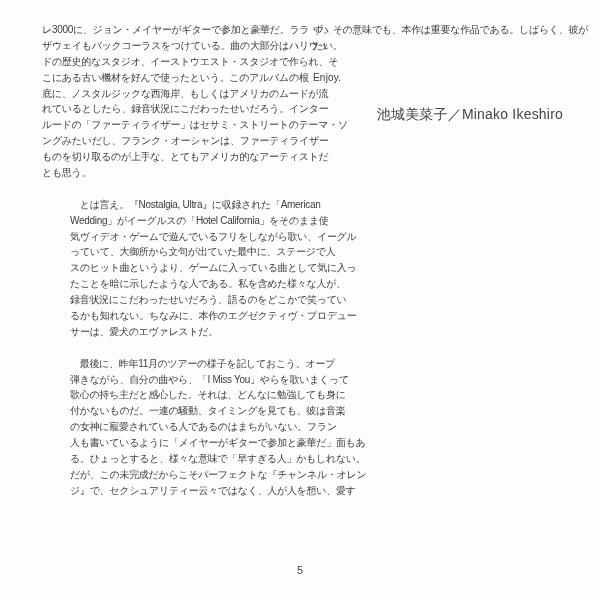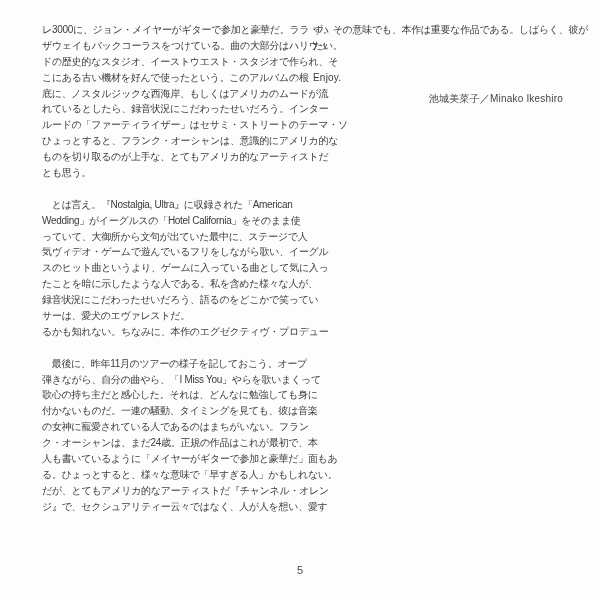--- a/index.html
+++ b/index.html
@@ -30,31 +30,32 @@
   }
   .line {
     font-size: 10px;
     line-height: 15.9px;
     height: 15.9px;
     white-space: nowrap;
     letter-spacing: -0.3px;
   }
   .para + .para {
     margin-top: 15.9px;
+    margin-left: 28px;
   }
   .enjoy-line {
     margin-top: 15.9px;
     font-size: 10px;
     line-height: 15.9px;
     letter-spacing: 0.2px;
   }
   .credit-line {
-    margin-top: 5px;
+    margin-top: 21px;
     text-align: right;
-    font-size: 10px;
+    font-size: 14px;
     line-height: 15.9px;
     letter-spacing: 0.2px;
     color: #444444;
   }
   .page-number {
     position: absolute;
     top: 563px;
     left: 0;
     right: 0;
     text-align: center;
@@ -70,45 +71,44 @@
 
   <div class="col col-left">
     <div class="para">
         <div class="line">レ3000に、ジョン・メイヤーがギターで参加と豪華だ。ララ・ハ</div>
         <div class="line">ザウェイもバックコーラスをつけている。曲の大部分はハリウッ</div>
         <div class="line">ドの歴史的なスタジオ、イーストウエスト・スタジオで作られ、そ</div>
         <div class="line">こにある古い機材を好んで使ったという。このアルバムの根</div>
         <div class="line">底に、ノスタルジックな西海岸、もしくはアメリカのムードが流</div>
         <div class="line">れているとしたら、録音状況にこだわったせいだろう。インター</div>
         <div class="line">ルードの「ファーティライザー」はセサミ・ストリートのテーマ・ソ</div>
-        <div class="line">ひょっとすると、フランク・オーシャンは、意識的にアメリカ的な</div>
+        <div class="line">ングみたいだし、フランク・オーシャンは、ファーティライザー</div>
         <div class="line">ものを切り取るのが上手な、とてもアメリカ的なアーティストだ</div>
         <div class="line">とも思う。</div>
       </div>
     <div class="para">
         <div class="line">　とは言え。『Nostalgia, Ultra』に収録された「American</div>
         <div class="line">Wedding」がイーグルスの「Hotel California」をそのまま使</div>
+        <div class="line">気ヴィデオ・ゲームで遊んでいるフリをしながら歌い、イーグル</div>
         <div class="line">っていて、大御所から文句が出ていた最中に、ステージで人</div>
-        <div class="line">気ヴィデオ・ゲームで遊んでいるフリをしながら歌い、イーグル</div>
         <div class="line">スのヒット曲というより、ゲームに入っている曲として気に入っ</div>
         <div class="line">たことを暗に示したような人である。私を含めた様々な人が、</div>
         <div class="line">録音状況にこだわったせいだろう、語るのをどこかで笑ってい</div>
+        <div class="line">るかも知れない。ちなみに、本作のエグゼクティヴ・プロデュー</div>
         <div class="line">サーは、愛犬のエヴァレストだ。</div>
-        <div class="line">るかも知れない。ちなみに、本作のエグゼクティヴ・プロデュー</div>
       </div>
     <div class="para">
         <div class="line">　最後に、昨年11月のツアーの様子を記しておこう。オープ</div>
         <div class="line">弾きながら、自分の曲やら、「I Miss You」やらを歌いまくって</div>
         <div class="line">歌心の持ち主だと感心した。それは、どんなに勉強しても身に</div>
         <div class="line">付かないものだ。一連の騒動、タイミングを見ても、彼は音楽</div>
         <div class="line">の女神に寵愛されている人であるのはまちがいない。フラン</div>
-        <div class="line">ク・オーシャンは、まだ24歳。正規の作品はこれが最初で、本</div>
         <div class="line">人も書いているように「メイヤーがギターで参加と豪華だ」面もあ</div>
         <div class="line">る。ひょっとすると、様々な意味で「早すぎる人」かもしれない。</div>
-        <div class="line">だが、とてもアメリカ的なアーティストだ『チャンネル・オレン</div>
+        <div class="line">だが、この未完成だからこそパーフェクトな『チャンネル・オレン</div>
         <div class="line">ジ』で、セクシュアリティー云々ではなく、人が人を想い、愛す</div>
       </div>
   </div>
 
   <div class="col col-right">
     <div class="para">
         <div class="line">ず。その意味でも、本作は重要な作品である。しばらく、彼が</div>
         <div class="line">たい。</div>
       </div>
     <div class="enjoy-line">Enjoy.</div>

